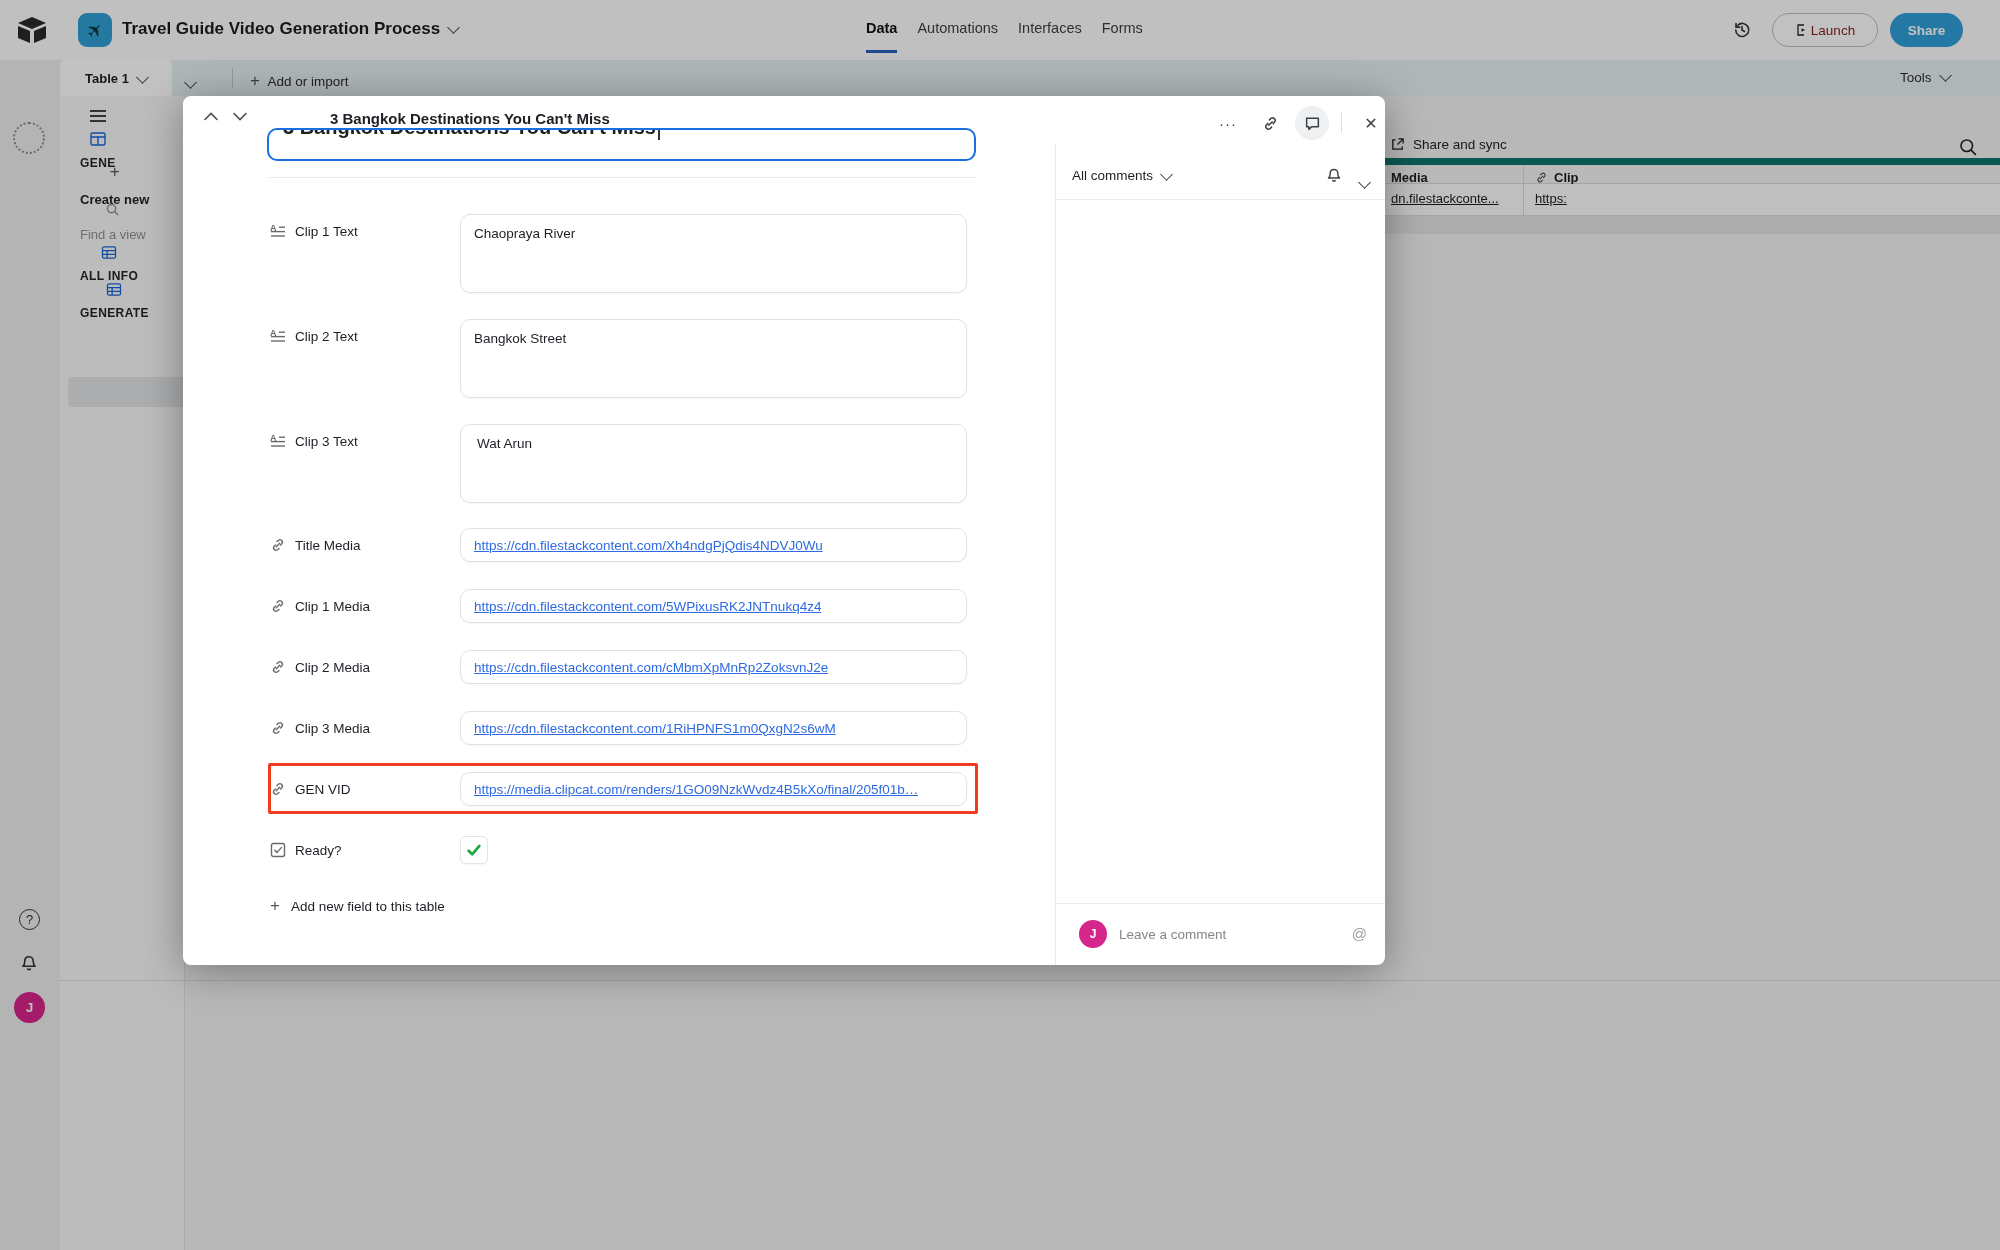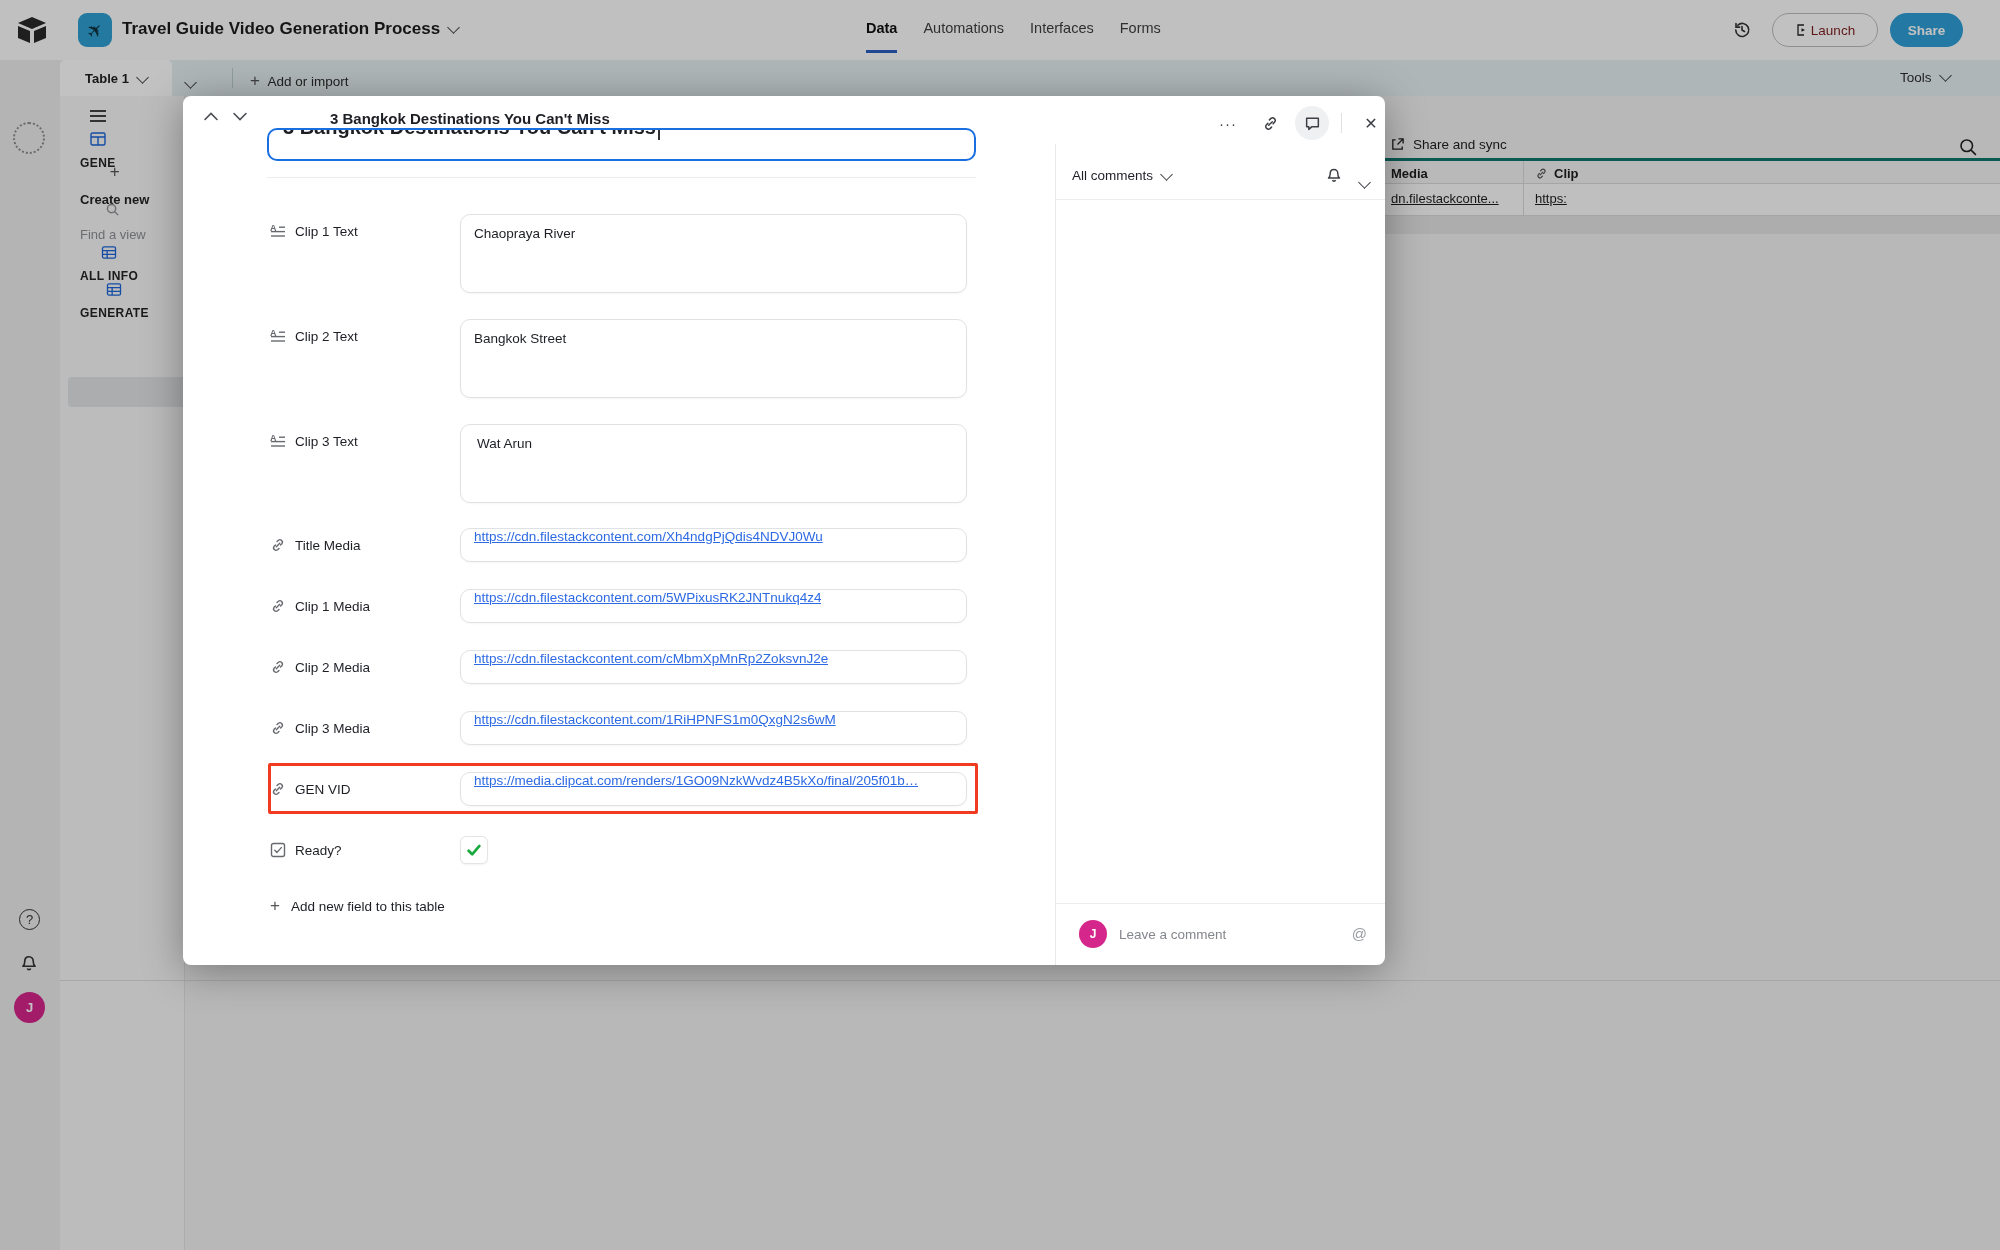--- a/index.html
+++ b/index.html
@@ -18,21 +18,21 @@
   #tabsbar { left:60px; top:60px; width:1940px; height:36px; background:#e6f0f1; }
 
   .airtable-mark { left:16px; top:14px; }
   .base-tile { left:78px; top:13px; width:34px; height:34px; border-radius:9px; background:#2f9fd1;
     display:flex; align-items:center; justify-content:center; }
   .base-tile span { font-size:19px; color:#11333f; transform:rotate(-45deg); }
   .base-title { left:122px; top:19px; font-size:17px; font-weight:bold; color:#1c1c1c; white-space:nowrap; }
   .chev { display:inline-block; width:9px; height:9px; border-right:1.6px solid #444; border-bottom:1.6px solid #444;
     transform:rotate(45deg); margin-left:9px; margin-bottom:2px; }
 
-  .top-tabs { left:866px; top:20px; display:flex; gap:26px; font-size:14.5px; color:#3e3e3e; }
+  .top-tabs { left:866px; top:20px; display:flex; gap:20px; font-size:14.5px; color:#3e3e3e; }
   .top-tab { padding-bottom:14px; white-space:nowrap; }
   .top-tab.active { font-weight:bold; color:#111; border-bottom:3px solid #2b5fc0; }
 
   .hist-ic { left:1732px; top:20px; }
   .launch-btn { left:1772px; top:13px; width:106px; height:34px; border:1px solid #bdbdbd; border-radius:17px;
     background:rgba(255,255,255,.55); display:flex; align-items:center; justify-content:center; gap:0;
     font-size:13.5px; color:#7f1d1d; }
   .share-btn { left:1890px; top:13px; width:73px; height:34px; border-radius:17px; background:#2f9fd7;
     color:#fff; font-size:13.5px; font-weight:bold; display:flex; align-items:center; justify-content:center; }
 
@@ -51,21 +51,21 @@
 
   .sb-row { position:absolute; left:20px; display:flex; align-items:center; gap:10px; font-size:13px; color:#242424; white-space:nowrap;flex-direction:column; }
   .sb-caps { font-weight:bold; font-size:12px; letter-spacing:.4px; }
   .sb-sel { position:absolute; left:8px; top:281px; width:117px; height:30px; background:#e2e4e5; border-radius:4px; }
   .hamburger { width:16px; height:12px; border-top:2px solid #444; border-bottom:2px solid #444; }
   .hamburger::after { content:""; display:block; margin-top:3px; border-top:2px solid #444; }
 
   
   .bg-share { left:1390px; top:137px; display:flex; gap:8px; align-items:center; font-size:13.5px; color:#222; }
   .bg-search { left:1958px; top:137px; }
-  .bg-thead { left:1385px; top:158px; width:615px; height:26px; background:#f3f3f3; border-top:3px solid #0f766e; border-bottom:1px solid #d9d9d9; }
+  .bg-thead { left:1385px; top:158px; width:615px; height:26px; background:#f3f3f3; border-top:7px solid #0f766e; border-bottom:1px solid #d9d9d9; }
   .bg-th1 { position:absolute; left:6px; top:5px; font-size:13px; font-weight:bold; color:#1d1d1d; }
   .bg-colsep { position:absolute; left:138px; top:0; width:1px; height:26px; background:#d9d9d9; }
   .bg-th2 { position:absolute; left:150px; top:5px; font-size:13px; font-weight:bold; color:#1d1d1d; display:flex; gap:6px; align-items:center; }
   .bg-row { left:1385px; top:184px; width:615px; height:32px; background:#fbfbfb; border-bottom:1px solid #d9d9d9; }
   .bg-link { font-size:13px; color:#1d1d1d; text-decoration:underline; white-space:nowrap; }
   .bg-strip { left:1385px; top:216px; width:615px; height:18px; background:#e4e4e4; }
   .bg-bottom-line { left:60px; top:980px; width:1940px; height:1px; background:#dcdcdc; }
 
   
   #modal { left:183px; top:96px; width:1202px; height:869px; background:#fff; border-radius:8px; z-index:10;
@@ -81,21 +81,21 @@
     overflow:hidden; background:#fff; }
   .title-clip { margin:-14px 0 0 14px; font-size:20px; font-weight:bold; color:#1d1f25; white-space:nowrap; }
   .caret { display:inline-block; width:2px; height:24px; background:#333; vertical-align:-6px; margin-left:2px; }
   .m-div { left:84px; top:81px; width:709px; height:1px; background:#ececec; }
 
   .f-label { position:absolute; left:87px; display:flex; align-items:center; gap:9px; font-size:13.5px; color:#1d1f25; white-space:nowrap; }
   .f-label svg, .f-label .cbx { flex:0 0 auto; }
   .f-box { position:absolute; left:277px; width:507px; background:#fff; border:1px solid #dfe2e5; border-radius:10px;
     box-shadow:0 1px 2px rgba(0,0,0,.04); font-size:13.5px; color:#1d1f25; }
   .f-box.texty { padding:11px 13px; }
-  .f-box.urly { height:34px; display:flex; padding:0 13px; overflow:hidden; }
+  .f-box.urly { height:34px; display:flex; align-items:center; padding:0 13px; overflow:hidden; }
   .f-box a { color:#2d6ae3; text-decoration:underline; white-space:nowrap; overflow:hidden; text-overflow:clip; }
   .red-hl { left:85px; top:667px; width:710px; height:51px; border:3px solid #f03b20; border-radius:2px; z-index:3; pointer-events:none; }
   .check-box { left:277px; width:28px; height:28px; border:1px solid #e4e4e4; border-radius:6px; background:#fff;
     display:flex; align-items:center; justify-content:center; box-shadow:0 1px 2px rgba(0,0,0,.05); }
   .add-field { left:87px; top:800px; display:flex; align-items:center; gap:11px; font-size:13.5px; color:#1d1f25; }
   .plus { font-size:17px; color:#555; font-weight:normal; }
 
   
   .c-panel { left:872px; top:0; width:330px; height:869px; }
   .c-vdiv { position:absolute; left:0; top:48px; width:1px; height:821px; background:#e9e9e9; }

